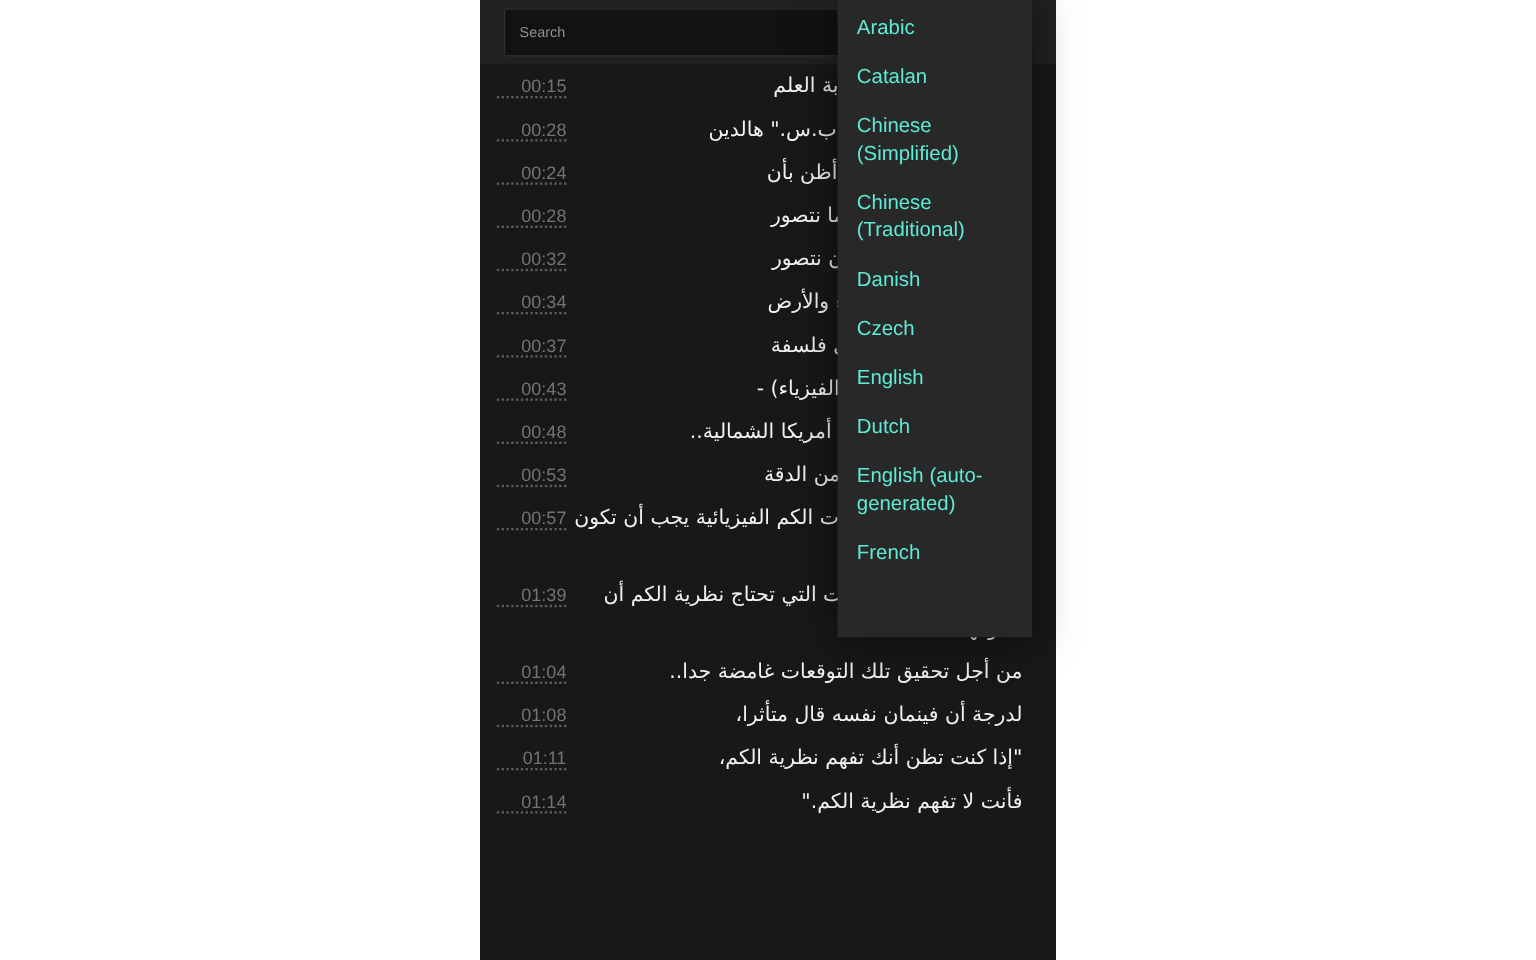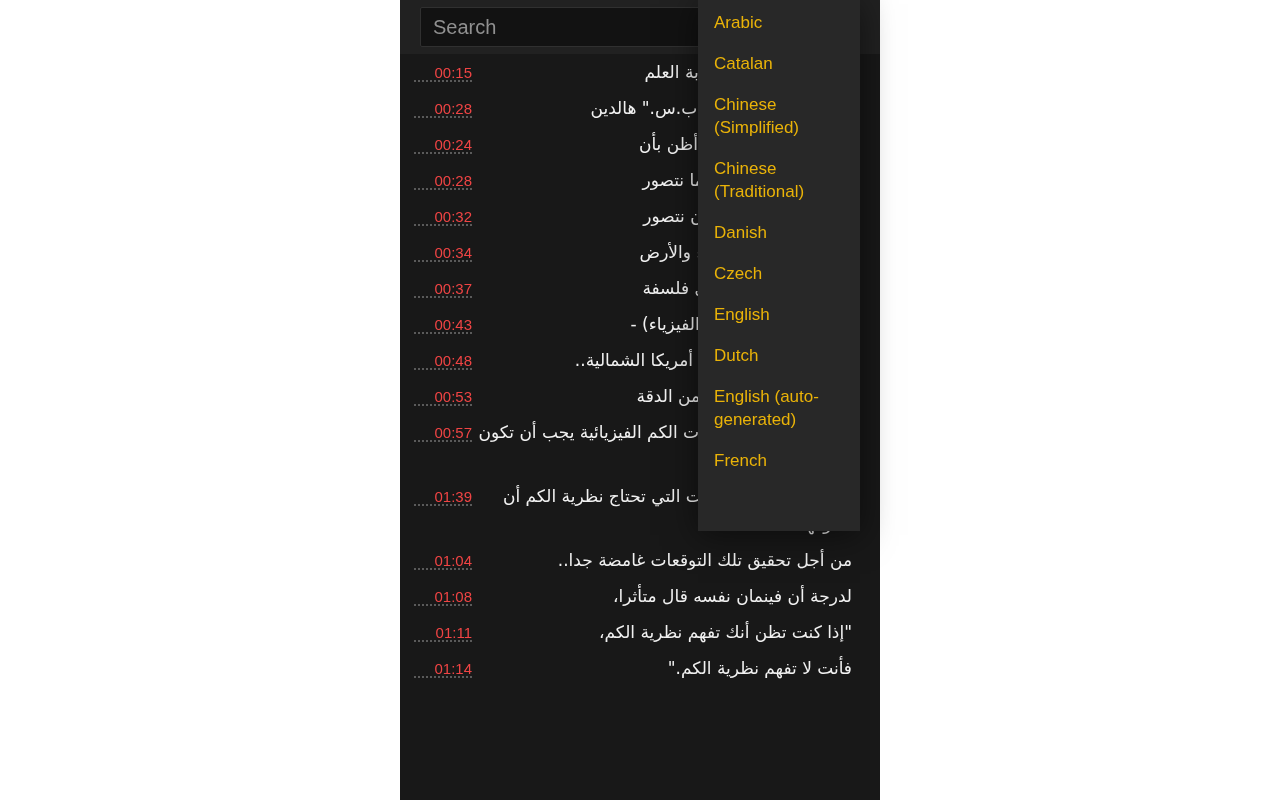--- a/index.html
+++ b/index.html
@@ -47,21 +47,21 @@
     left: 20px;
     top: 7px;
     width: 280px;
     height: 40px;
     box-sizing: border-box;
     background: #121212;
     border: 1px solid #303030;
     border-radius: 2px;
     color: #f1f1f1;
     font-family: "Liberation Sans", "DejaVu Sans", sans-serif;
-    font-size: 20px;
+    font-size: 12px;
     padding: 0 12px;
     outline: none;
   }
   #search-input::placeholder {
     color: #909090;
     opacity: 1;
   }
 
   
   #transcript-list {
@@ -82,21 +82,21 @@
     padding: 4px 16px 4px 14px;
     box-sizing: border-box;
     width: 480px;
     background: transparent;
   }
 
   .seg-time {
     flex: 0 0 auto;
     width: 58px;
     text-align: right;
-    color: #ef4444;
+    color: #737373;
     font-size: 15px;
     line-height: 22px;
     font-family: "Liberation Sans", "DejaVu Sans", sans-serif;
     border-bottom: 2px dotted #5a5a5a;
     padding-bottom: 0px;
     margin-top: 4px;
     align-self: flex-start;
     white-space: nowrap;
     height: 20px;
     box-sizing: border-box;
@@ -149,21 +149,21 @@
     background: #282828;
     box-shadow: 0 4px 32px rgba(0,0,0,0.5);
     overflow: hidden;
     z-index: 30;
     padding-top: 2px;
     box-sizing: border-box;
   }
 
   .lang-item {
     padding: 9px 16px 9px 16px;
-    color: #eab308;
+    color: #5eead4;
     font-size: 17px;
     line-height: 23px;
     font-family: "Liberation Sans", "DejaVu Sans", sans-serif;
     cursor: pointer;
     white-space: normal;
   }
 </style>
 </head>
 <body>
 

